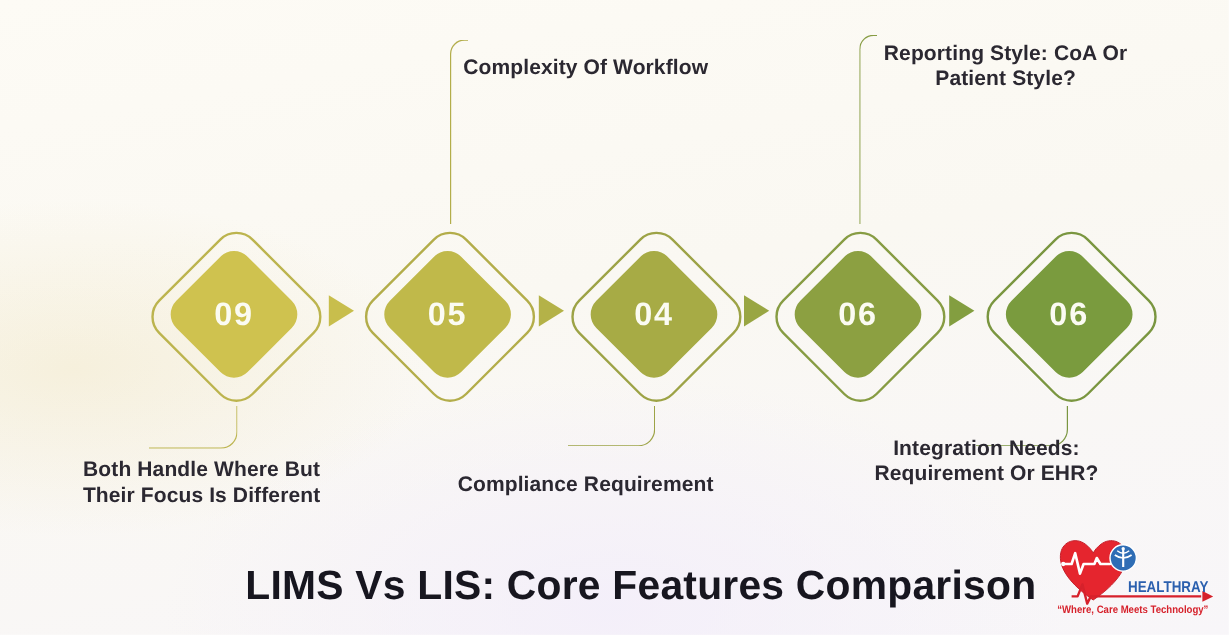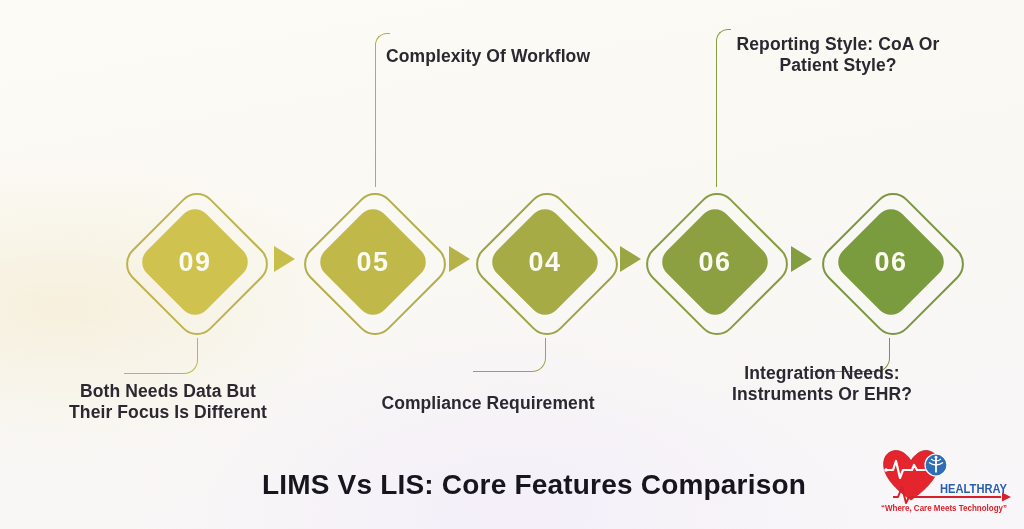--- a/index.html
+++ b/index.html
@@ -47,21 +47,21 @@
     color:var(--labelcolor,#2b2831);text-align:center;letter-spacing:0.1px;}
   .lline{display:block;}
   .l1{left:48px;top:381px;width:240px;}
   .l2{left:386px;top:46px;width:300px;text-align:left;}
   .l3{left:358px;top:393px;width:260px;}
   .l4{left:722px;top:34px;width:232px;}
   .l5{left:702px;top:363px;width:240px;}
 
   
   .title{position:absolute;left:0;right:0;top:469px;text-align:center;
-    font-size:28px;font-weight:bold;color:var(--titlecolor,#17161f);letter-spacing:0.2px;padding-left:44px;}
+    font-size:34px;font-weight:bold;color:var(--titlecolor,#17161f);letter-spacing:0.2px;padding-left:44px;}
 
   
   .logo{position:absolute;left:876px;top:444px;width:136px;height:76px;}
 </style>
 </head>
 <body>
 
 <div class="canvas">
 
   <div class="connector c1" style="border-color: rgb(188, 180, 78);"></div>
@@ -95,38 +95,38 @@
     <div class="diamond-inner"></div>
     <div class="step-number" style="color: rgb(251, 251, 242);">06</div>
   </div>
 
   <div class="arrow a1" style="border-left-color: rgb(200, 190, 76);"></div>
   <div class="arrow a2" style="border-left-color: rgb(180, 178, 72);"></div>
   <div class="arrow a3" style="border-left-color: rgb(153, 166, 67);"></div>
   <div class="arrow a4" style="border-left-color: rgb(131, 158, 64);"></div>
 
   <div class="label l1" style="color: rgb(43, 40, 49);">
-    <span class="lline">Both Needs Data But</span>
+    <span class="lline">Both Handle Where But</span>
     <span class="lline">Their Focus Is Different</span>
   </div>
   <div class="label l2" style="color: rgb(43, 40, 49);">
     <span class="lline">Complexity Of Workflow</span>
     <span class="lline"></span>
   </div>
   <div class="label l3" style="color: rgb(43, 40, 49);">
     <span class="lline">Compliance Requirement</span>
     <span class="lline"></span>
   </div>
   <div class="label l4" style="color: rgb(43, 40, 49);">
     <span class="lline">Reporting Style: CoA Or</span>
     <span class="lline">Patient Style?</span>
   </div>
   <div class="label l5" style="color: rgb(43, 40, 49);">
     <span class="lline">Integration Needs:</span>
-    <span class="lline">Instruments Or EHR?</span>
+    <span class="lline">Requirement Or EHR?</span>
   </div>
 
   <div class="title" style="color: rgb(23, 22, 31);">LIMS Vs LIS: Core Features Comparison</div>
 
   <svg class="logo" viewBox="0 0 136 76" xmlns="http://www.w3.org/2000/svg">
     <g>
       <path d="M35,56 C16,43 5.5,29 8,16.5 C10,7 20.5,3.5 28.5,9.5 C31.2,11.6 33.8,14.2 35,17
                C36.2,14.2 38.8,11.6 41.5,9.5 C49.5,3.5 60,7 62,16.5 C64.5,29 54,43 35,56 Z" fill="#e5252e" stroke="#c21a26" stroke-width="0.8"></path>
       <circle cx="10" cy="26" r="1.8" fill="#ffffff"></circle>
       <path d="M10,26 h7 l3,-9 l4,17 l3,-8 h9 l2,-5 l3,5 h8" stroke="#ffffff" stroke-width="2.2" fill="none" stroke-linejoin="round" stroke-linecap="round"></path>

